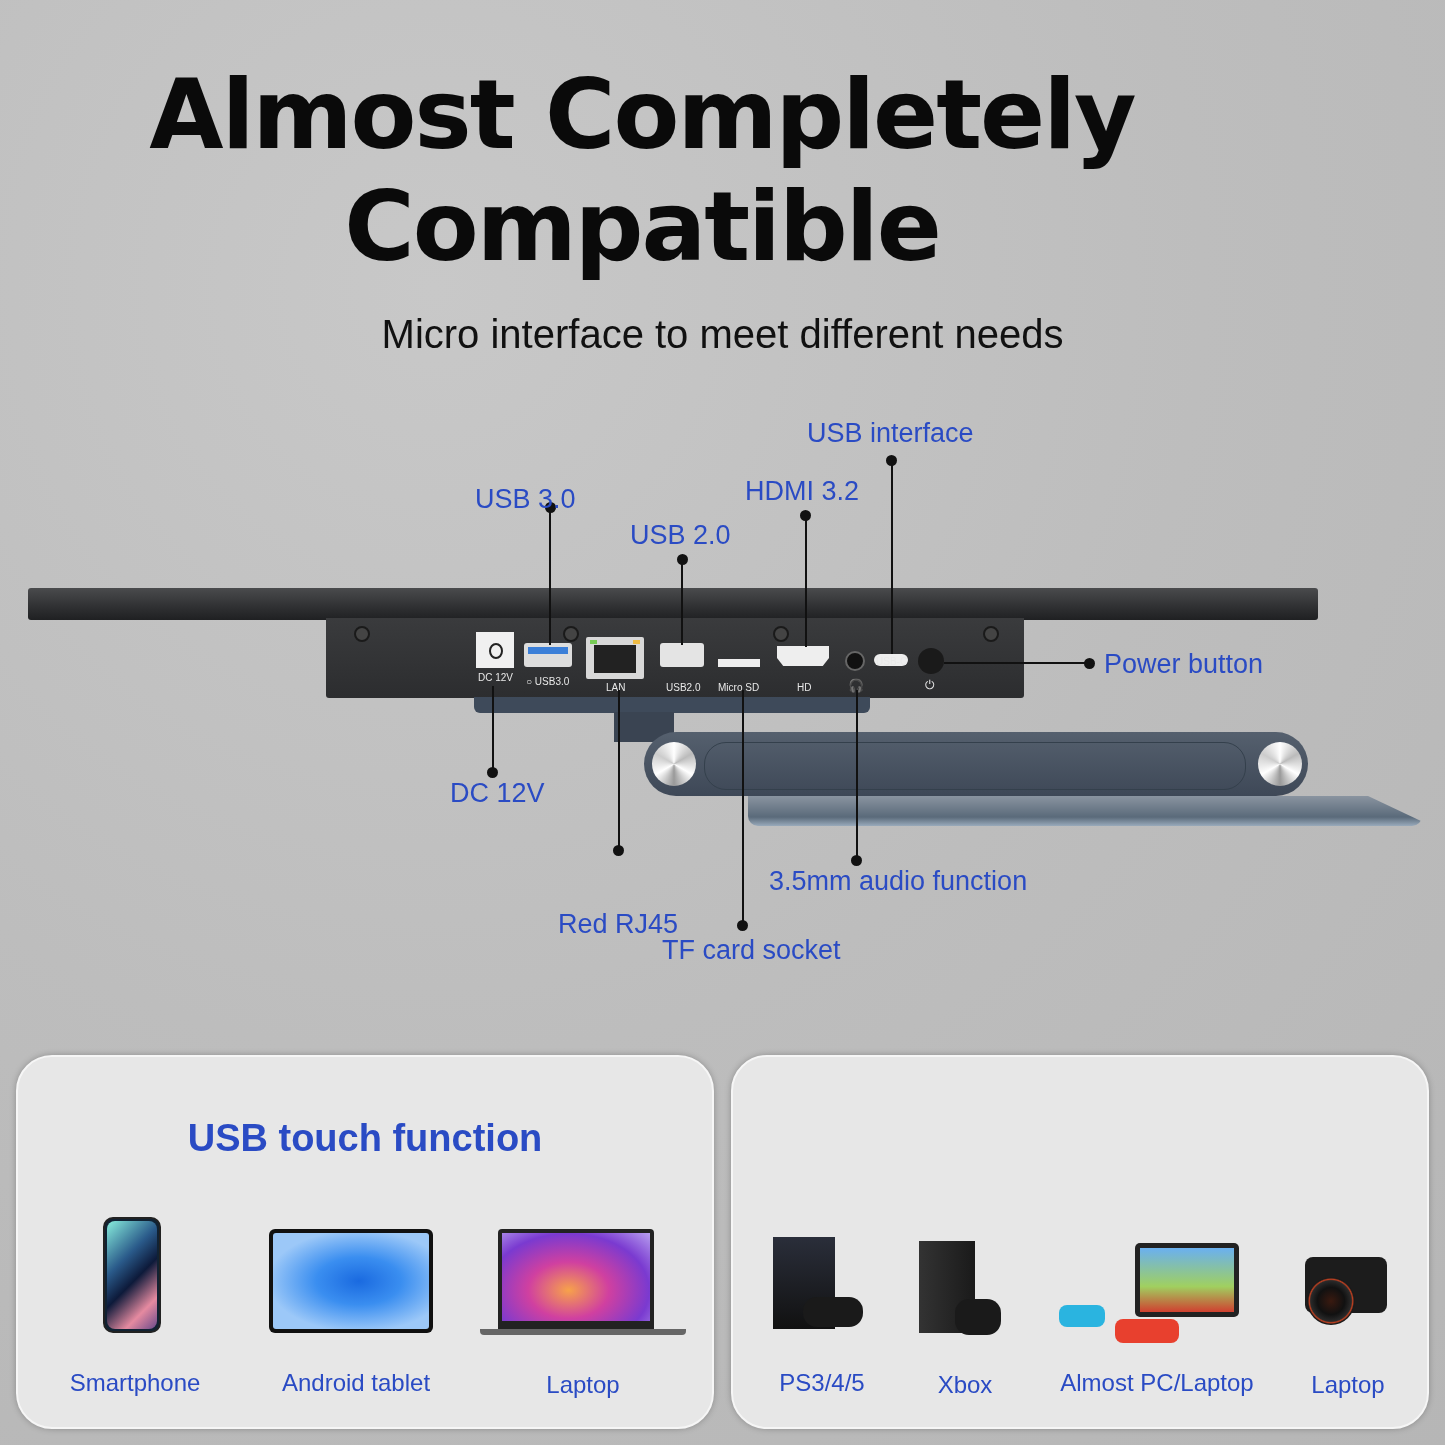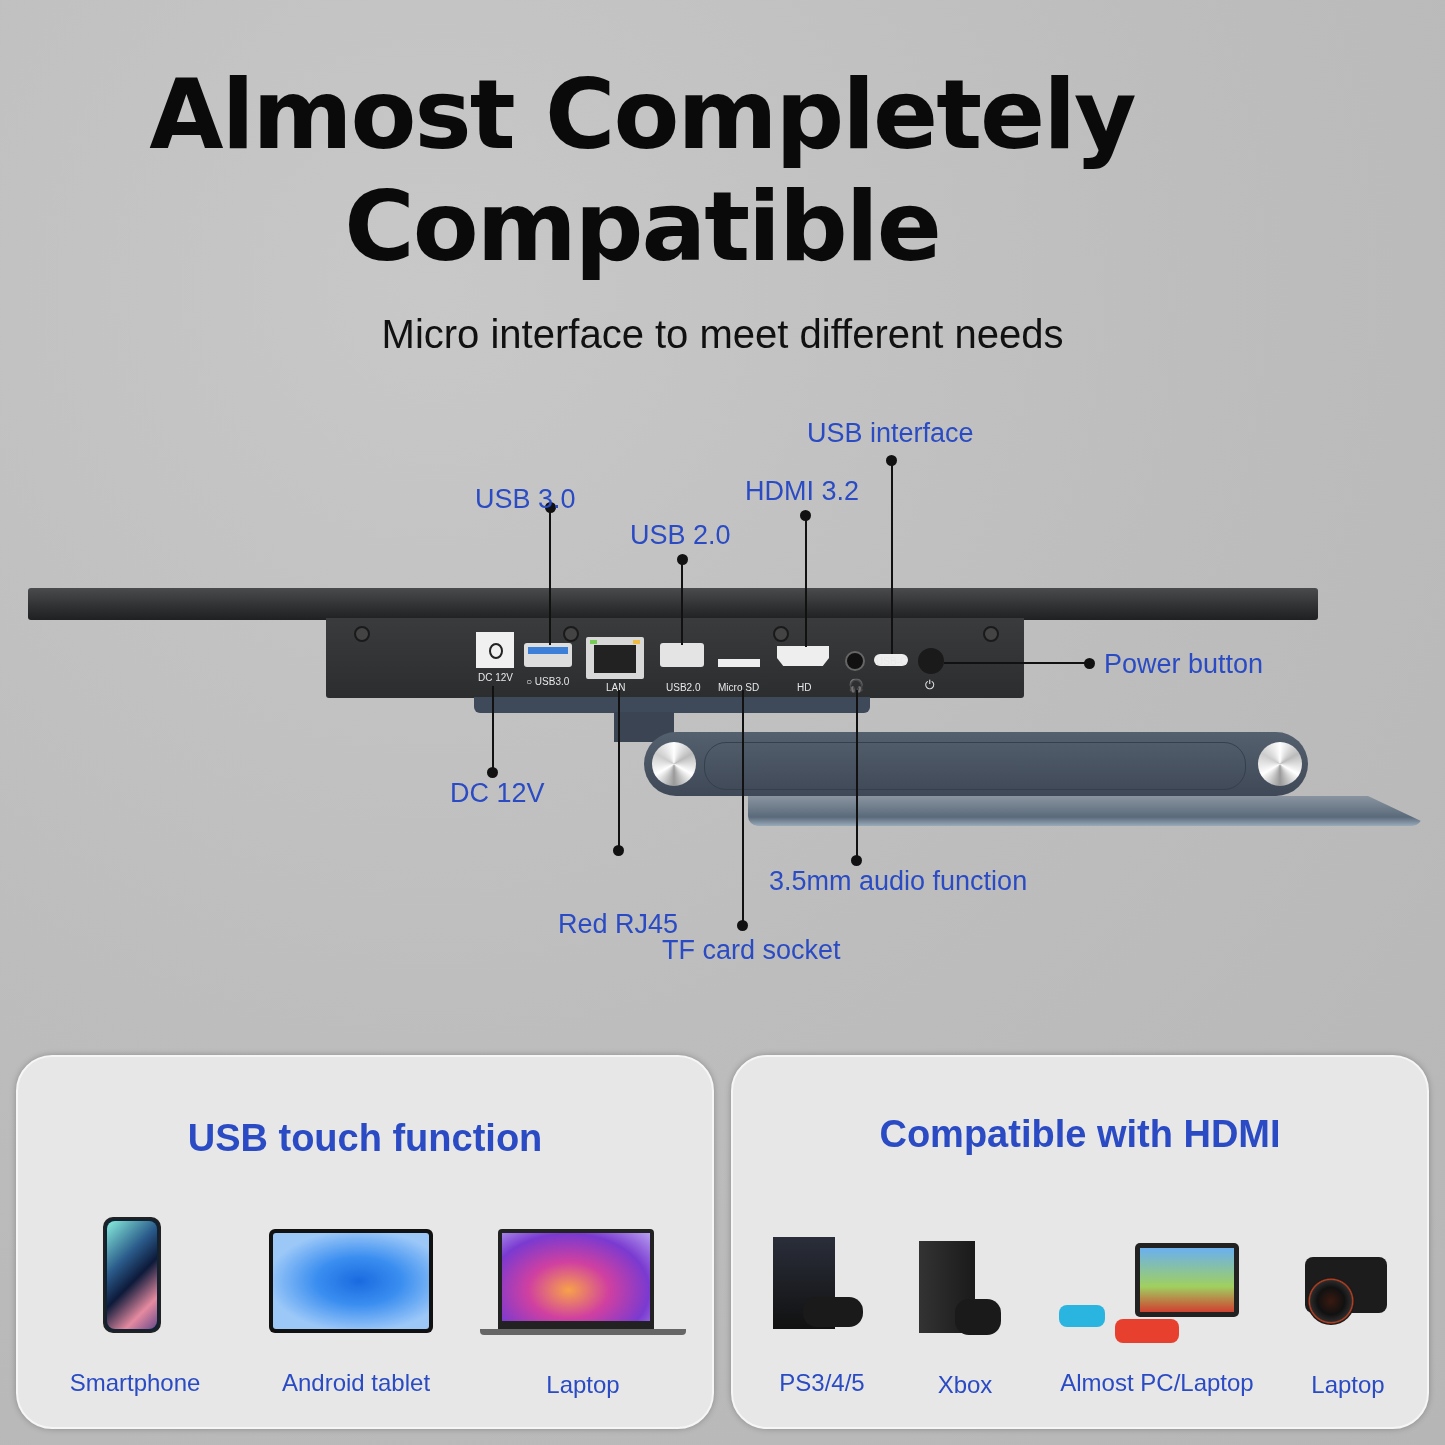--- a/index.html
+++ b/index.html
@@ -137,21 +137,20 @@
   <div class="dev-label" style="left:338px;top:312px;">Android tablet</div>
 
   <div class="dev-img" style="left:480px;top:172px;width:156px;height:102px;background:#222;border-radius:4px 4px 0 0;">
     <div style="position:absolute;left:4px;top:4px;right:4px;bottom:10px;background:radial-gradient(ellipse at 45% 65%,#f7a24a 0%,#d040a0 35%,#7a3ad0 70%,#b8a0f0 100%);"></div>
   </div>
   <div class="dev-img" style="left:462px;top:272px;width:206px;height:6px;background:#666;border-radius:0 0 4px 4px;"></div>
   <div class="dev-label" style="left:565px;top:314px;">Laptop</div>
 </div>
 
 <div class="abs card" style="left:731px;width:694px;">
-  <div class="card-title" style="top:56px;">Compatible with HDMI</div>
 
   <div class="dev-img" style="left:40px;top:180px;width:62px;height:92px;background:linear-gradient(#2a2e3a,#111);"></div>
   <div class="dev-img" style="left:70px;top:240px;width:60px;height:30px;background:#1a1a1a;border-radius:14px;"></div>
   <div class="dev-label" style="left:89px;top:312px;">PS3/4/5</div>
 
   <div class="dev-img" style="left:186px;top:184px;width:56px;height:92px;background:linear-gradient(90deg,#333,#1a1a1a);"></div>
   <div class="dev-img" style="left:222px;top:242px;width:46px;height:36px;background:#1a1a1a;border-radius:14px;"></div>
   <div class="dev-label" style="left:232px;top:314px;">Xbox</div>
 
   <div class="dev-img" style="left:402px;top:186px;width:104px;height:74px;background:#222;border-radius:5px;">

